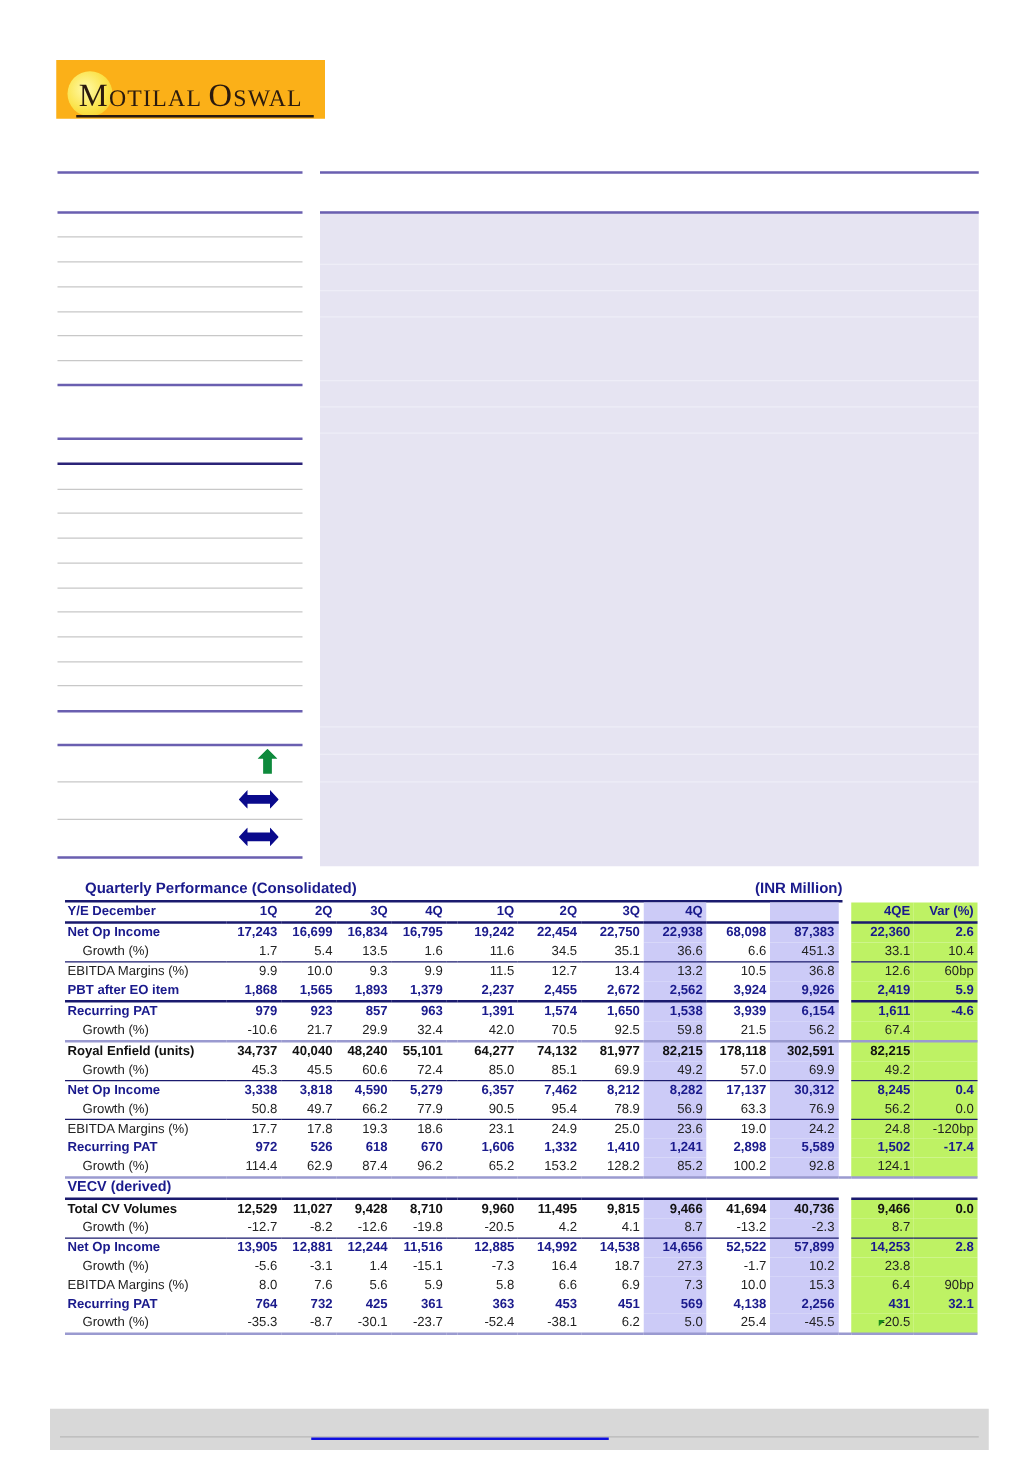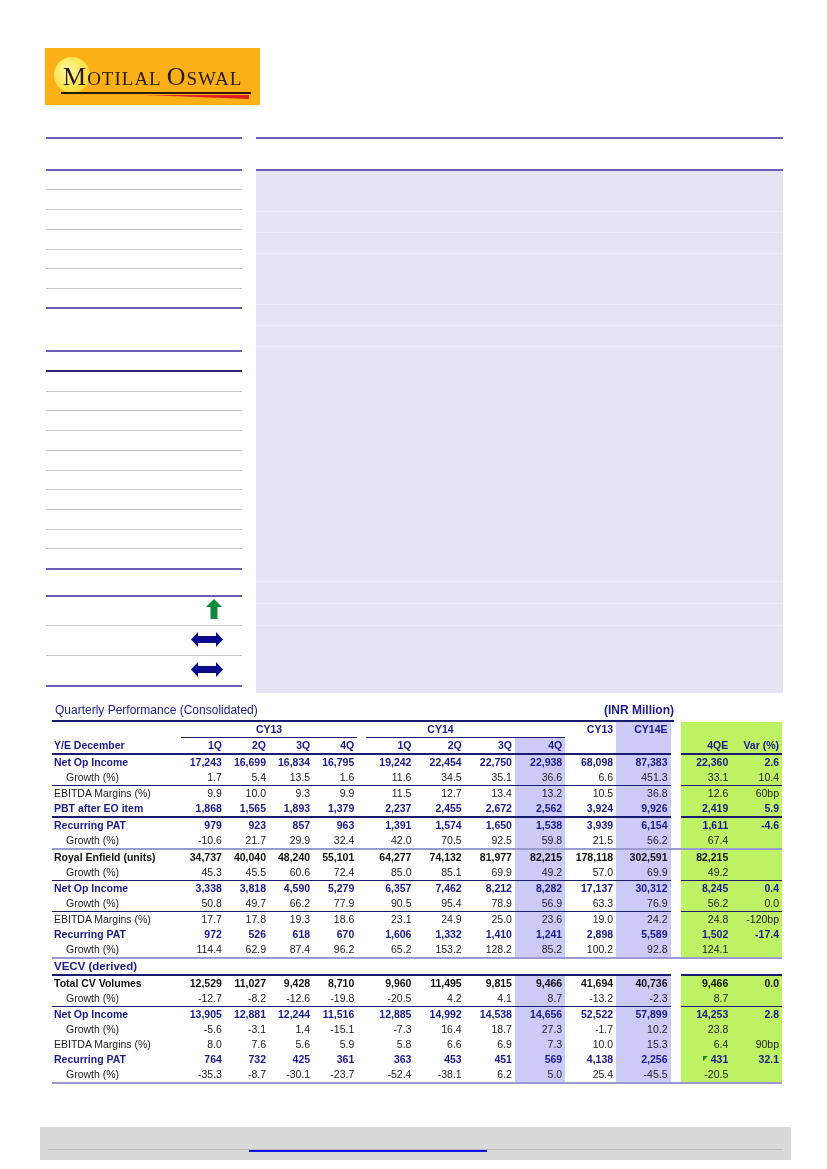--- a/index.html
+++ b/index.html
@@ -1,38 +1,38 @@
 <!DOCTYPE html>
 <html><head>
 <meta charset="utf-8">
 <style>
   html, body { margin:0; padding:0; background:#fff; }
   body { width:827px; height:1169px; position:relative; overflow:hidden; font-family:"Liberation Sans", sans-serif; }
 
   
-  .logo { position:absolute; left:45px; top:48px; width:215px; height:57px; background:#fbb018; overflow:hidden; }
+  .logo { position:absolute; left:45px; top:48px; width:215px; height:47px; background:#fbb018; overflow:hidden; }
   .logo .sun { position:absolute; left:9px; top:9px; width:36px; height:36px; border-radius:50%;
     background:radial-gradient(circle at 40% 40%, #fffaa8 0%, #fbe34a 55%, #f5c51c 100%); }
   .logo .name { position:absolute; left:18px; top:14px; font-family:"Liberation Serif", serif; font-size:26px; color:#2a1a0e; letter-spacing:1px; white-space:nowrap; }
   .logo .name .small { font-size:19px; }
   .logo .underline { position:absolute; left:16px; top:44px; width:190px; height:2px; background:#2a1a0e; }
   .logo .swoosh { position:absolute; left:100px; top:47px; width:0; height:0; border-top:4px solid #e02020; border-left:104px solid transparent; }
   .sb-line { position:absolute; left:0; width:196px; height:1px; background:#c8c8c8; }
   .sb-line.blue { background:#6a5fb0; height:2px; }
   .sb-line.dark { background:#2b2378; height:2px; }
   .arrow-icon { position:absolute; }
 
   
   .rpanel-top { position:absolute; left:256px; top:137px; width:527px; height:2px; background:#6a5fb0; }
   .rpanel { position:absolute; left:256px; top:169px; width:527px; height:522px; background:#e6e4f2; border-top:2px solid #6a5fb0; }
   .rpanel .rl { position:absolute; left:0; width:100%; height:1px; background:#eeedf7; }
 
   
   .tbl-wrap { position:absolute; left:52px; top:703px; width:730px; }
-  .tbl-title { position:absolute; left:3px; top:0; font-size:12px; font-weight:normal; color:#1a1a8c; }
+  .tbl-title { position:absolute; left:16px; top:0; font-size:12px; font-weight:bold; color:#1a1a8c; }
   .tbl-unit { position:absolute; left:542px; top:0; width:80px; text-align:right; font-size:12px; font-weight:bold; color:#1a1a8c; }
   .title-rule { position:absolute; left:0; top:17px; width:622px; height:2px; background:#1a1a6e; }
 
   table.q { position:absolute; left:0; top:19px; border-collapse:collapse; font-size:10.5px; table-layout:fixed; }
   table.q td { padding:0 3px; height:15px; line-height:15px; white-space:nowrap; text-align:right; color:#222; }
   table.q td.lbl { text-align:left; padding-left:2px; }
   table.q td.ind { padding-left:14px; }
   table.q tr.bold td { font-weight:bold; color:#1a1a8c; }
   table.q tr.boldblack td { font-weight:bold; color:#111; }
   table.q tr.boldblack td.lbl { color:#111; }
@@ -132,32 +132,20 @@
         <col style="width:52px">
         <col style="width:52px">
       <col style="width:52px">
         <col style="width:56px">
       <col style="width:12px">
       <col style="width:52px">
         <col style="width:52px">
     </colgroup>
     <tbody>
       <tr class="hdr">
-        <td class="lbl"></td>
-        <td colspan="4" style="text-align:center;" class="cyline">CY13</td>
-        <td class="gap"></td>
-        <td colspan="3" style="text-align:center;" class="cyline">CY14</td>
-        <td class="cyline"></td>
-        <td>CY13</td>
-        <td class="hl">CY14E</td>
-        <td class="gap"></td>
-        <td class="gr"></td>
-          <td class="gr"></td>
-      </tr>
-      <tr class="hdr">
         <td class="lbl" style="color:#1a1a8c;">Y/E December</td>
         <td>1Q</td>
         <td>2Q</td>
         <td>3Q</td>
         <td>4Q</td>
         <td class="gap"></td>
         <td>1Q</td>
         <td>2Q</td>
         <td>3Q</td>
         <td class="hl">4Q</td>

